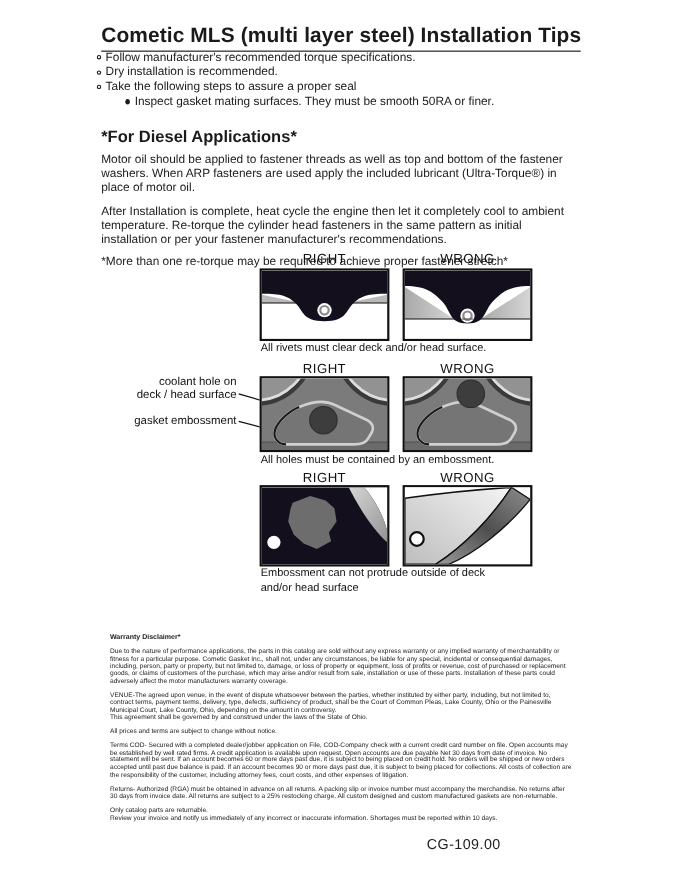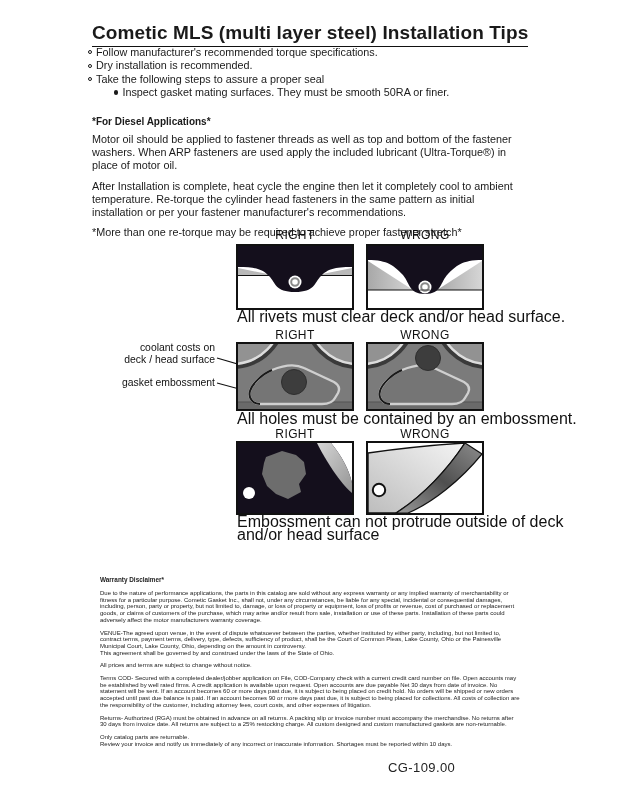--- a/index.html
+++ b/index.html
@@ -19,28 +19,28 @@
   
   .bullets { left:88px; top:46px; width:446px; font-size:10.8px; line-height:13.4px; }
   .b-row { display:flex; align-items:flex-start; }
   .b-row .marker { flex:0 0 auto; margin-top:4.2px; margin-right:4px; }
   .marker.o { width:4px; height:4px; border:1px solid #1a1a1a; border-radius:50%; background:#fff; }
   .marker.f { width:4.4px; height:4.4px; border-radius:50%; background:#1a1a1a; }
   .b-row.lv2 { margin-left:26px; }
 
   
   .diesel { left:92px; top:116px; width:428px; }
-  .diesel h2 { font-size:10px; font-weight:bold; margin-bottom:6px; }
+  .diesel h2 { font-size:15px; font-weight:bold; margin-bottom:6px; }
   .diesel p { font-size:10.8px; line-height:13.2px; margin-bottom:7px; }
 
   
   .dlabel { font-size:12px; letter-spacing:0.4px; color:#111; width:118px; text-align:center; }
   .dbox { width:118px; border:2px solid #111; background:#fff; overflow:hidden; }
   .dbox svg { display:block; }
-  .caption { font-size:16px; line-height:12.8px; color:#111; }
+  .caption { font-size:10px; line-height:12.8px; color:#111; }
   .preline { white-space:pre-line; }
   .callout { font-size:10.4px; line-height:11.6px; text-align:right; width:122px; color:#111; }
 
   
   .warranty { left:100px; top:576px; width:420px; color:#222; }
   .warranty h3 { font-size:6.4px; font-weight:bold; margin-bottom:7px; }
   .warranty p { font-size:6px; line-height:6.7px; margin-bottom:6px; }
 
   .footer-code { left:388px; top:760px; font-size:13px; letter-spacing:0.4px; color:#222; }
 </style>
@@ -106,21 +106,21 @@
     <circle cx="57" cy="41" r="3.8" fill="#ffffff" stroke="#8a8a8a" stroke-width="2"></circle>
     <line x1="52" y1="44" x2="62" y2="44" stroke="#555" stroke-width="1"></line>
   </svg>
 </div>
 <div class="abs caption" style="left:237px; top:311px;">All rivets must clear deck and/or head surface.</div>
 
 <div class="abs dlabel" style="left:236px; top:328px;">RIGHT</div>
 <div class="abs dlabel" style="left:366px; top:328px;">WRONG</div>
 
 <div class="abs callout" style="left:93px; top:342px;">
-  <div>coolant costs on</div>
+  <div>coolant hole on</div>
   <div>deck / head surface</div>
 </div>
 <div class="abs callout" style="left:93px; top:377px;">gasket embossment</div>
 
 <svg class="abs" style="left:216px; top:352px;" width="80" height="46" viewBox="0 0 80 46">
   <line x1="1" y1="6" x2="76" y2="28" stroke="#111" stroke-width="1.1"></line>
   <line x1="1" y1="31" x2="42" y2="42" stroke="#111" stroke-width="1.1"></line>
 </svg>
 
 <div class="abs dbox" style="left:236px; top:342px; height:69px;">

